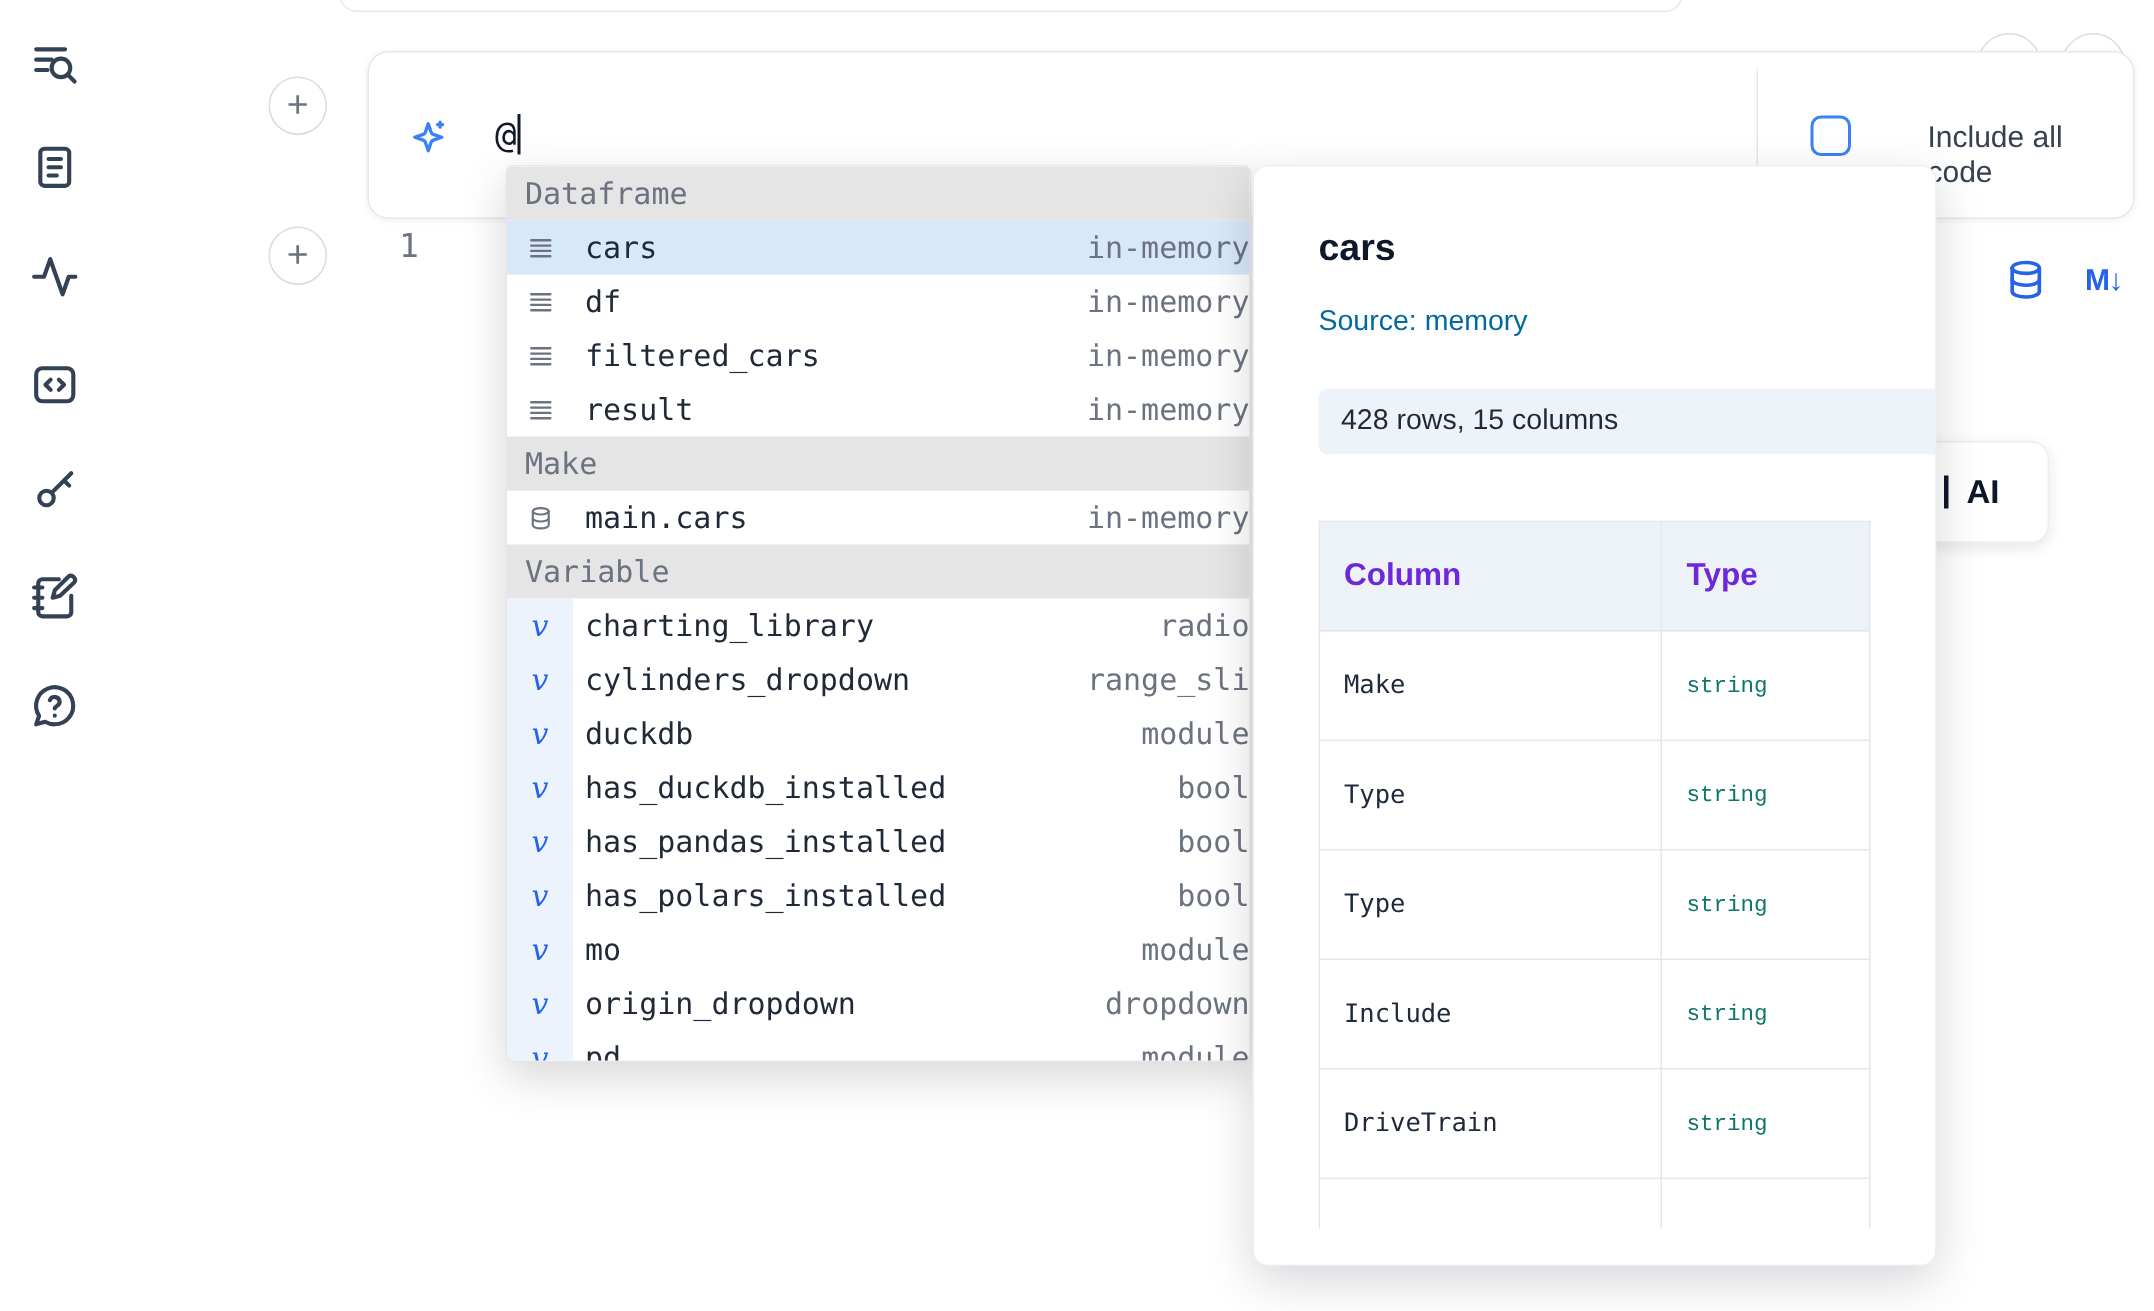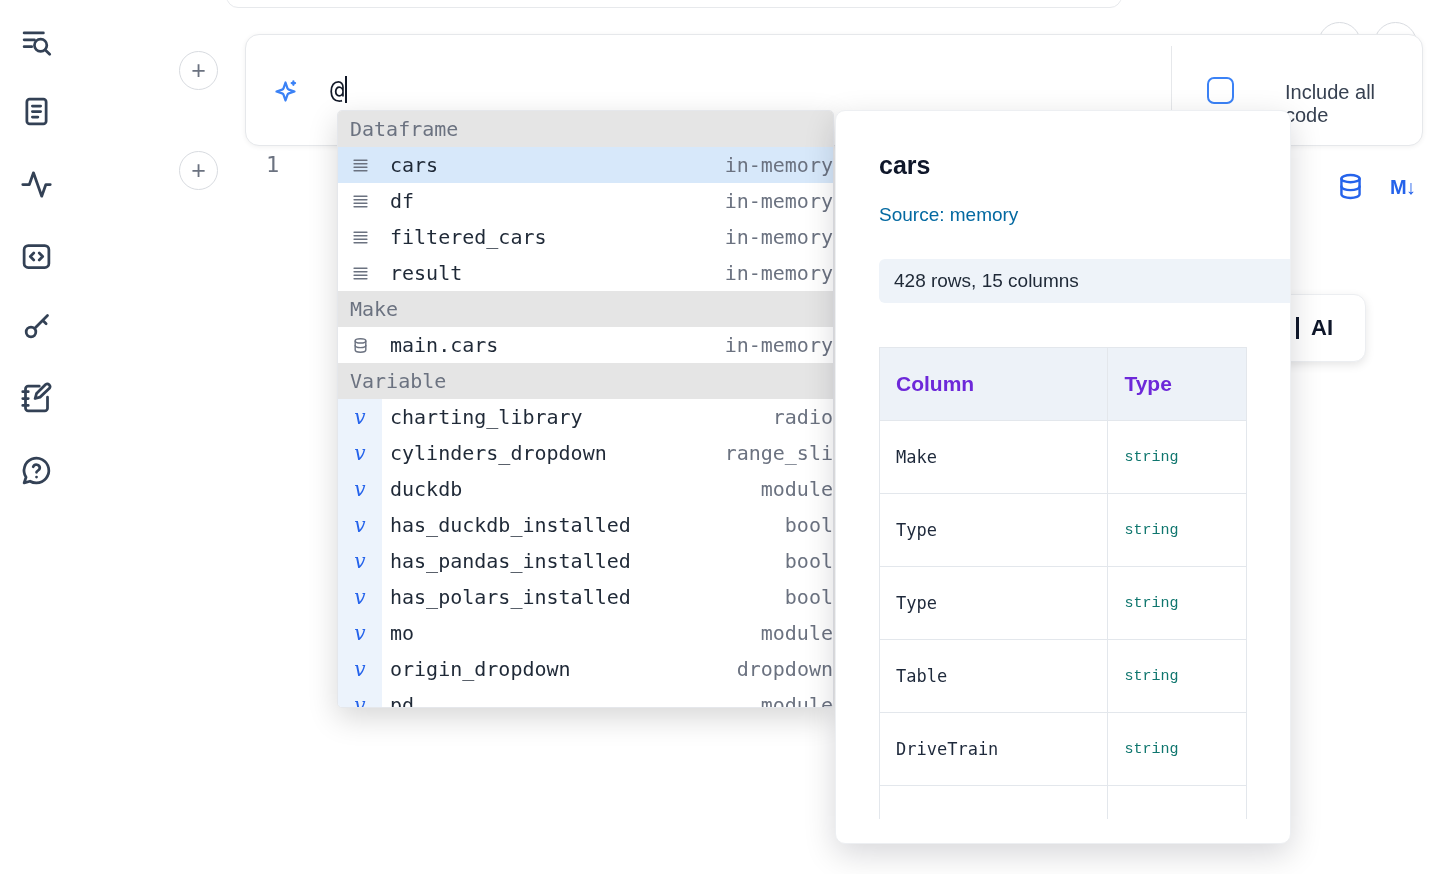--- a/index.html
+++ b/index.html
@@ -334,21 +334,21 @@
         </tr>
         <tr>
           <td class="colname">Type</td>
           <td class="coltype">string</td>
         </tr>
         <tr>
           <td class="colname">Type</td>
           <td class="coltype">string</td>
         </tr>
         <tr>
-          <td class="colname">Table</td>
+          <td class="colname">Include</td>
           <td class="coltype">string</td>
         </tr>
         <tr>
           <td class="colname">DriveTrain</td>
           <td class="coltype">string</td>
         </tr>
         <tr>
           <td class="colname"></td>
           <td class="coltype"></td>
         </tr>

